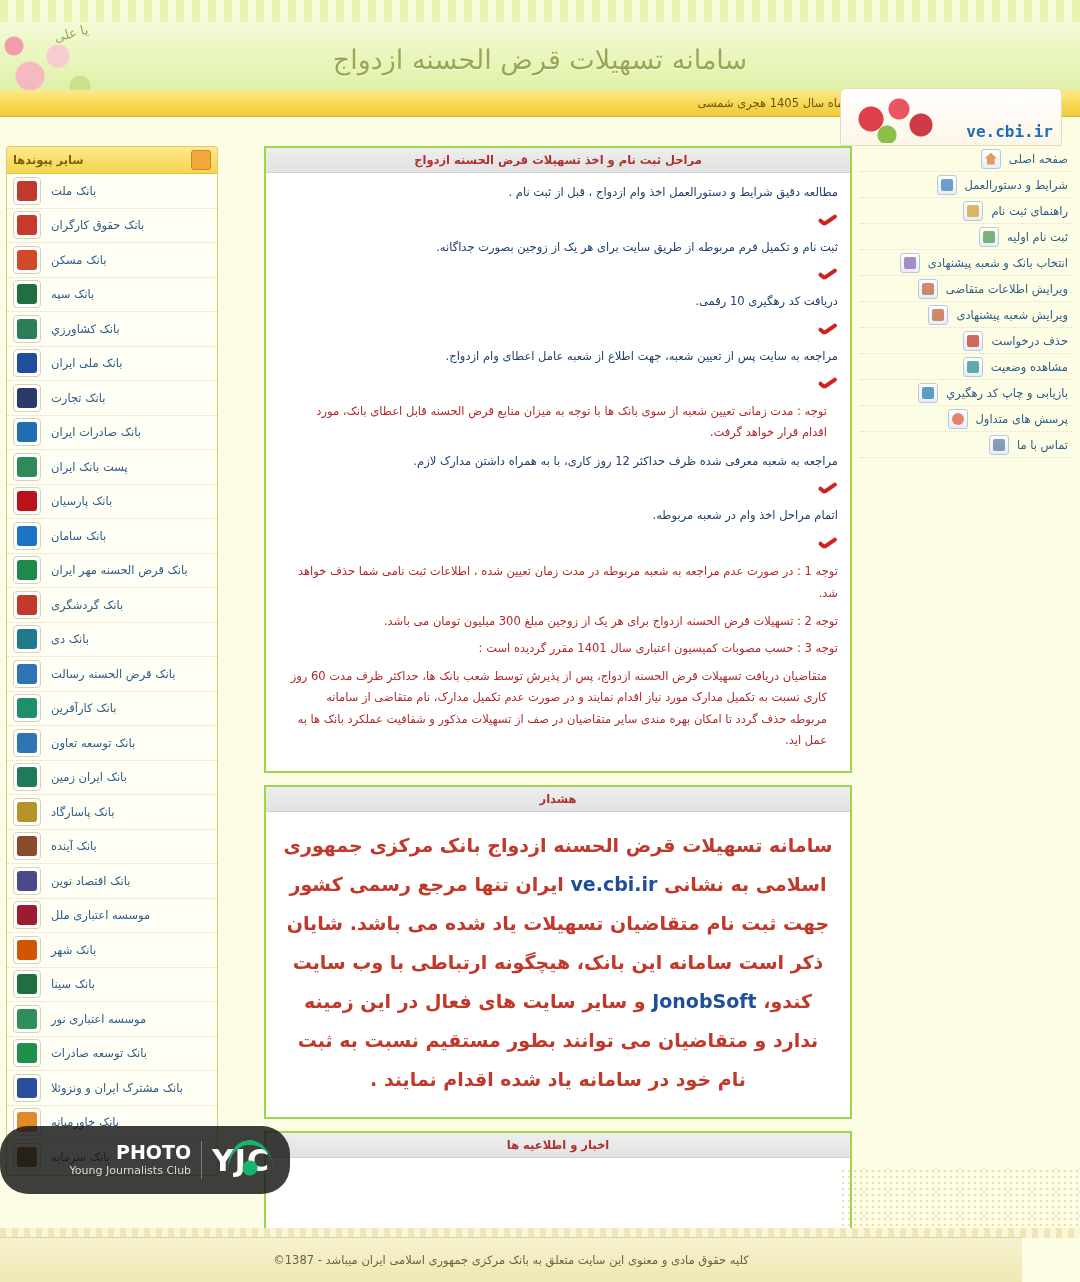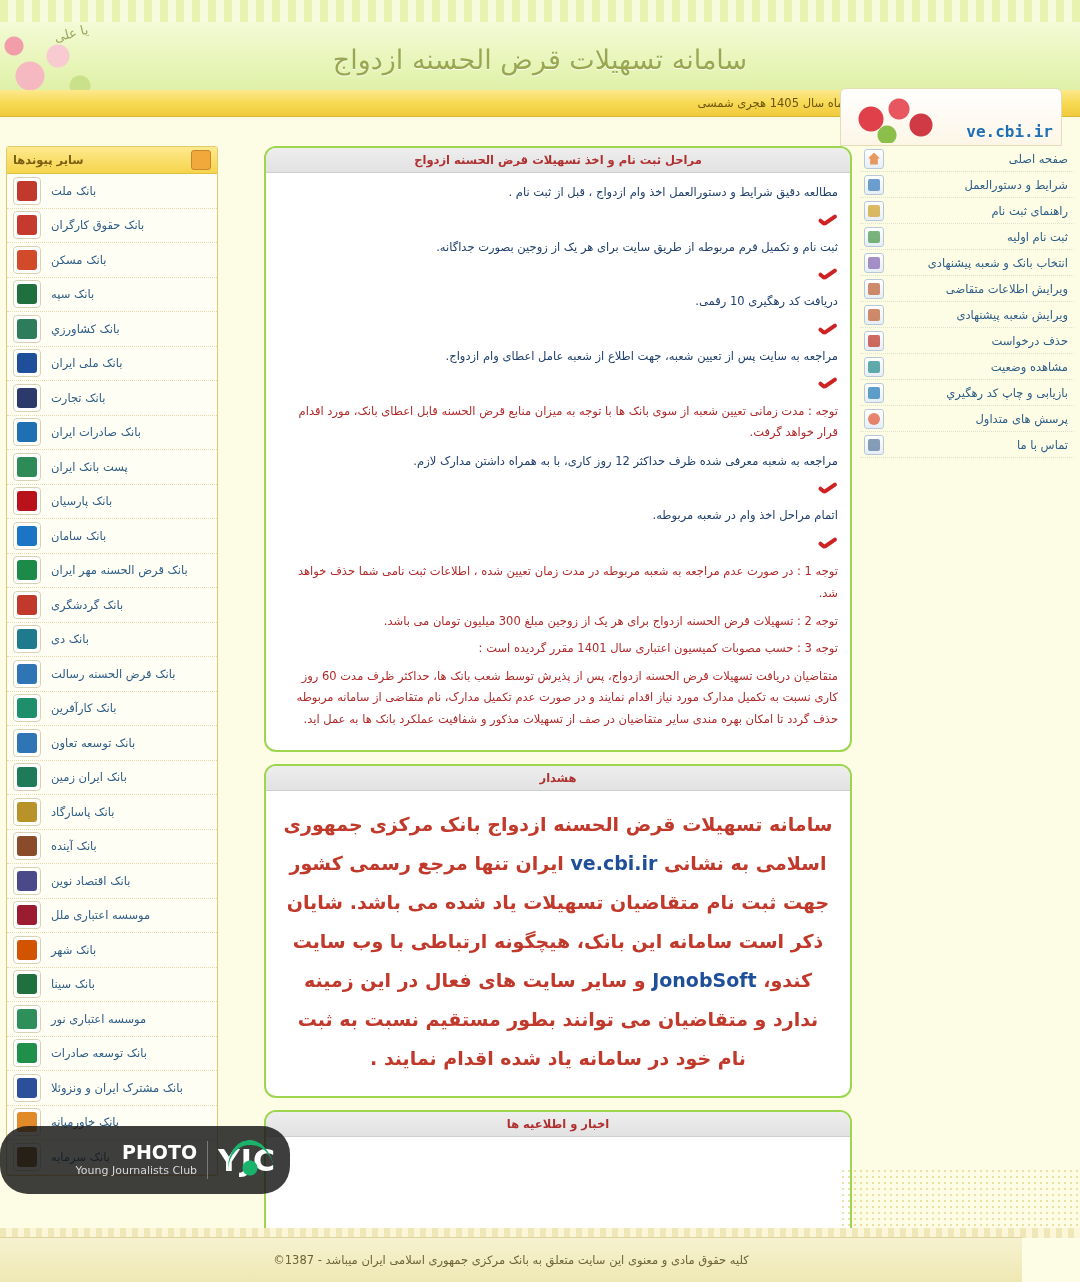--- a/index.html
+++ b/index.html
@@ -78,21 +78,21 @@
     font-size:16px;color:#1f6fb4;font-weight:bold;
     text-shadow:0 1px 0 #fff;
   }
   
   .wrap{position:absolute;top:140px;left:0;width:1080px;height:1098px;}
   
   .rightnav{
     position:absolute;right:6px;top:6px;width:214px;
   }
   .navitem{
-    display:flex;align-items:center;justify-content:space-between;
+    display:flex;align-items:center;justify-content:flex-start;
     gap:8px;height:25px;padding:0 6px 0 4px;
     border-bottom:1px dotted #dfe3cb;
     color:#2d5d86;font-size:11.5px;cursor:pointer;
   }
   .navicon{width:18px;height:18px;flex:none;border-radius:3px;
     background:linear-gradient(180deg,#ffffff,#e6eef6);
     border:1px solid #b9c8d8;position:relative;}
   .navicon:before{
     content:"";position:absolute;inset:3px;border-radius:2px;
     background:#6ea5d6;opacity:.75;
@@ -106,21 +106,21 @@
   .navicon.del:before{background:#c0392b;}
   .navicon.status:before{background:#2f8f8f;}
   .navicon.print:before{background:#2b7fb8;}
   .navicon.faq:before{background:#e05d3b;border-radius:50%;}
   .navicon.contact:before{background:#5f7ea0;}
   
   .center{
     position:absolute;right:228px;top:6px;width:588px;
   }
   .panel{
-    border:2px solid #9ed54f;border-radius:12px;background:#ffffff;
+    border:2px solid #9ed54f;border-radius:0;background:#ffffff;
     margin-bottom:12px;overflow:hidden;
   }
   .panel .phead{
     height:24px;line-height:24px;text-align:center;
     background:linear-gradient(180deg,#eeeeee 0%,#e2e2e2 100%);
     border-bottom:1px solid #cfcfcf;
     color:#b03030;font-size:11.5px;font-weight:bold;
   }
   .panel .pbody{padding:10px 12px 12px;}
   .steps{list-style:none;margin:0;padding:0;}
@@ -129,21 +129,21 @@
     gap:8px;margin-bottom:9px;color:#1f3f6b;font-size:11.5px;line-height:1.7;flex-direction:column;
   }
   .steps li .txt{flex:1;text-align:right;}
   .tick{width:20px;height:16px;flex:none;margin-top:2px;position:relative;}
   .tick:before,.tick:after{
     content:"";position:absolute;background:#cf2222;border-radius:2px;
   }
   .tick:before{width:8px;height:4px;left:0;top:7px;transform:rotate(40deg);}
   .tick:after{width:16px;height:4px;left:4px;top:5px;transform:rotate(-35deg);}
   .note{color:#b02a2a;font-size:11.5px;line-height:1.9;text-align:right;margin:6px 0;}
-  .subnote{color:#b02a2a;font-size:11.5px;line-height:1.85;text-align:right;margin:2px 0 8px;}
+  .subnote{color:#b02a2a;font-size:11.5px;line-height:1.85;text-align:right;margin:2px 11px 8px;}
   .warnbody{
     padding:14px 16px 18px;text-align:center;
     color:#c0392b;font-size:19px;line-height:2.05;font-weight:bold;
   }
   .warnbody .lat{
     font-family:"DejaVu Sans","Liberation Sans",sans-serif;
     direction:ltr;display:inline-block;color:#1f4f9b;
   }
   .newsbody{height:196px;}
   .statsbody{padding:12px 14px 16px;}
@@ -188,21 +188,21 @@
   }
   .dotgrid{
     position:absolute;right:0;bottom:54px;width:240px;height:60px;
     background-image:radial-gradient(#e7d98f 1px,transparent 1.2px);
     background-size:6px 6px;opacity:.8;
   }
   
   .watermark{
     position:absolute;left:0;bottom:88px;width:290px;height:68px;
     background:rgba(20,20,20,.82);
-    display:flex;align-items:center;gap:10px;padding:0 14px;
+    display:flex;align-items:center;gap:10px;padding:0 20px;
     box-sizing:border-box;color:#fff;border-radius:28px;
   }
   .watermark .yjc{font-size:30px;font-weight:bold;letter-spacing:1px;}
   .watermark .bar{width:1px;height:38px;background:#7a7a7a;}
   .watermark .ph{font-size:19px;font-weight:bold;line-height:1.05;}
   .watermark .sub{font-size:11px;color:#d8d8d8;}
   .watermark .swoosh{
     position:absolute;right:14px;top:8px;width:52px;height:50px;
     background:
       radial-gradient(circle at 26px 34px,#19b36b 0 7px,transparent 8px);

